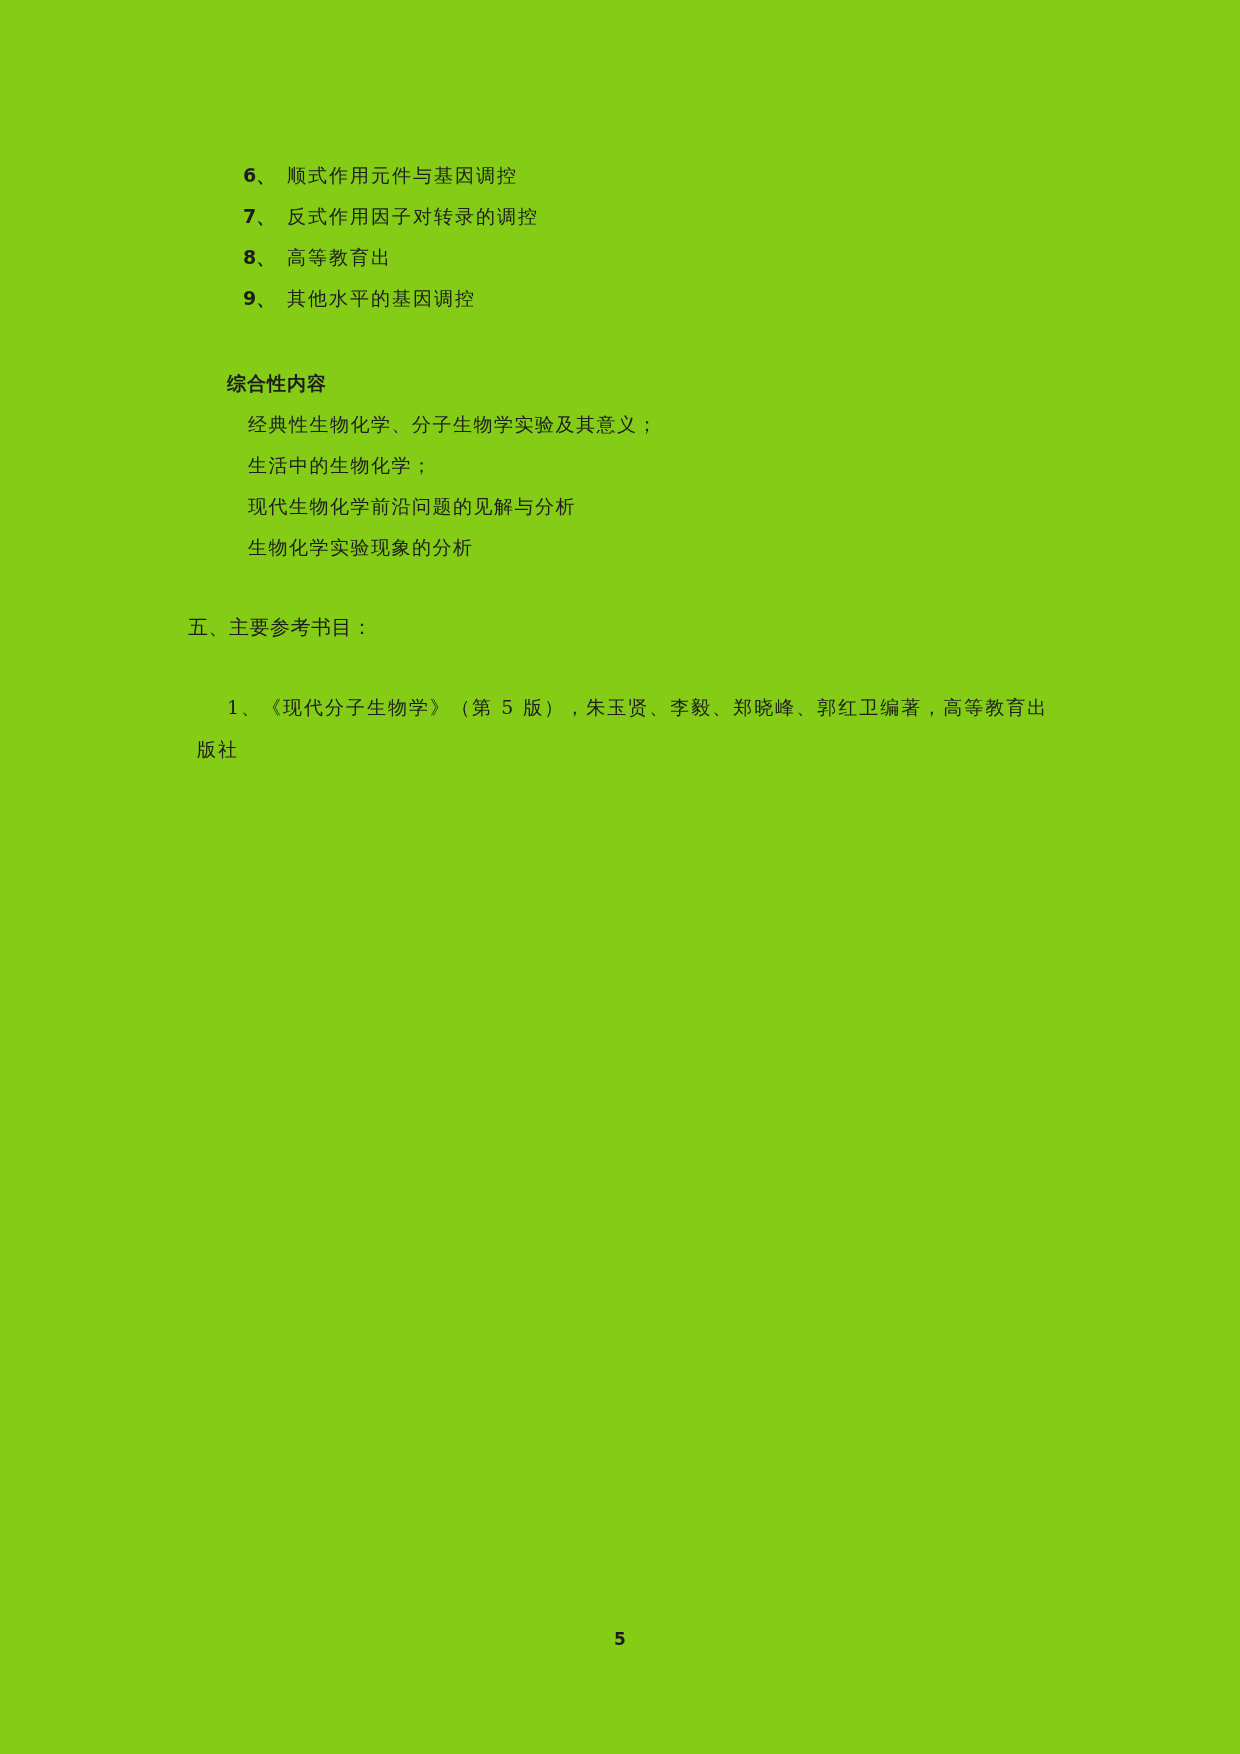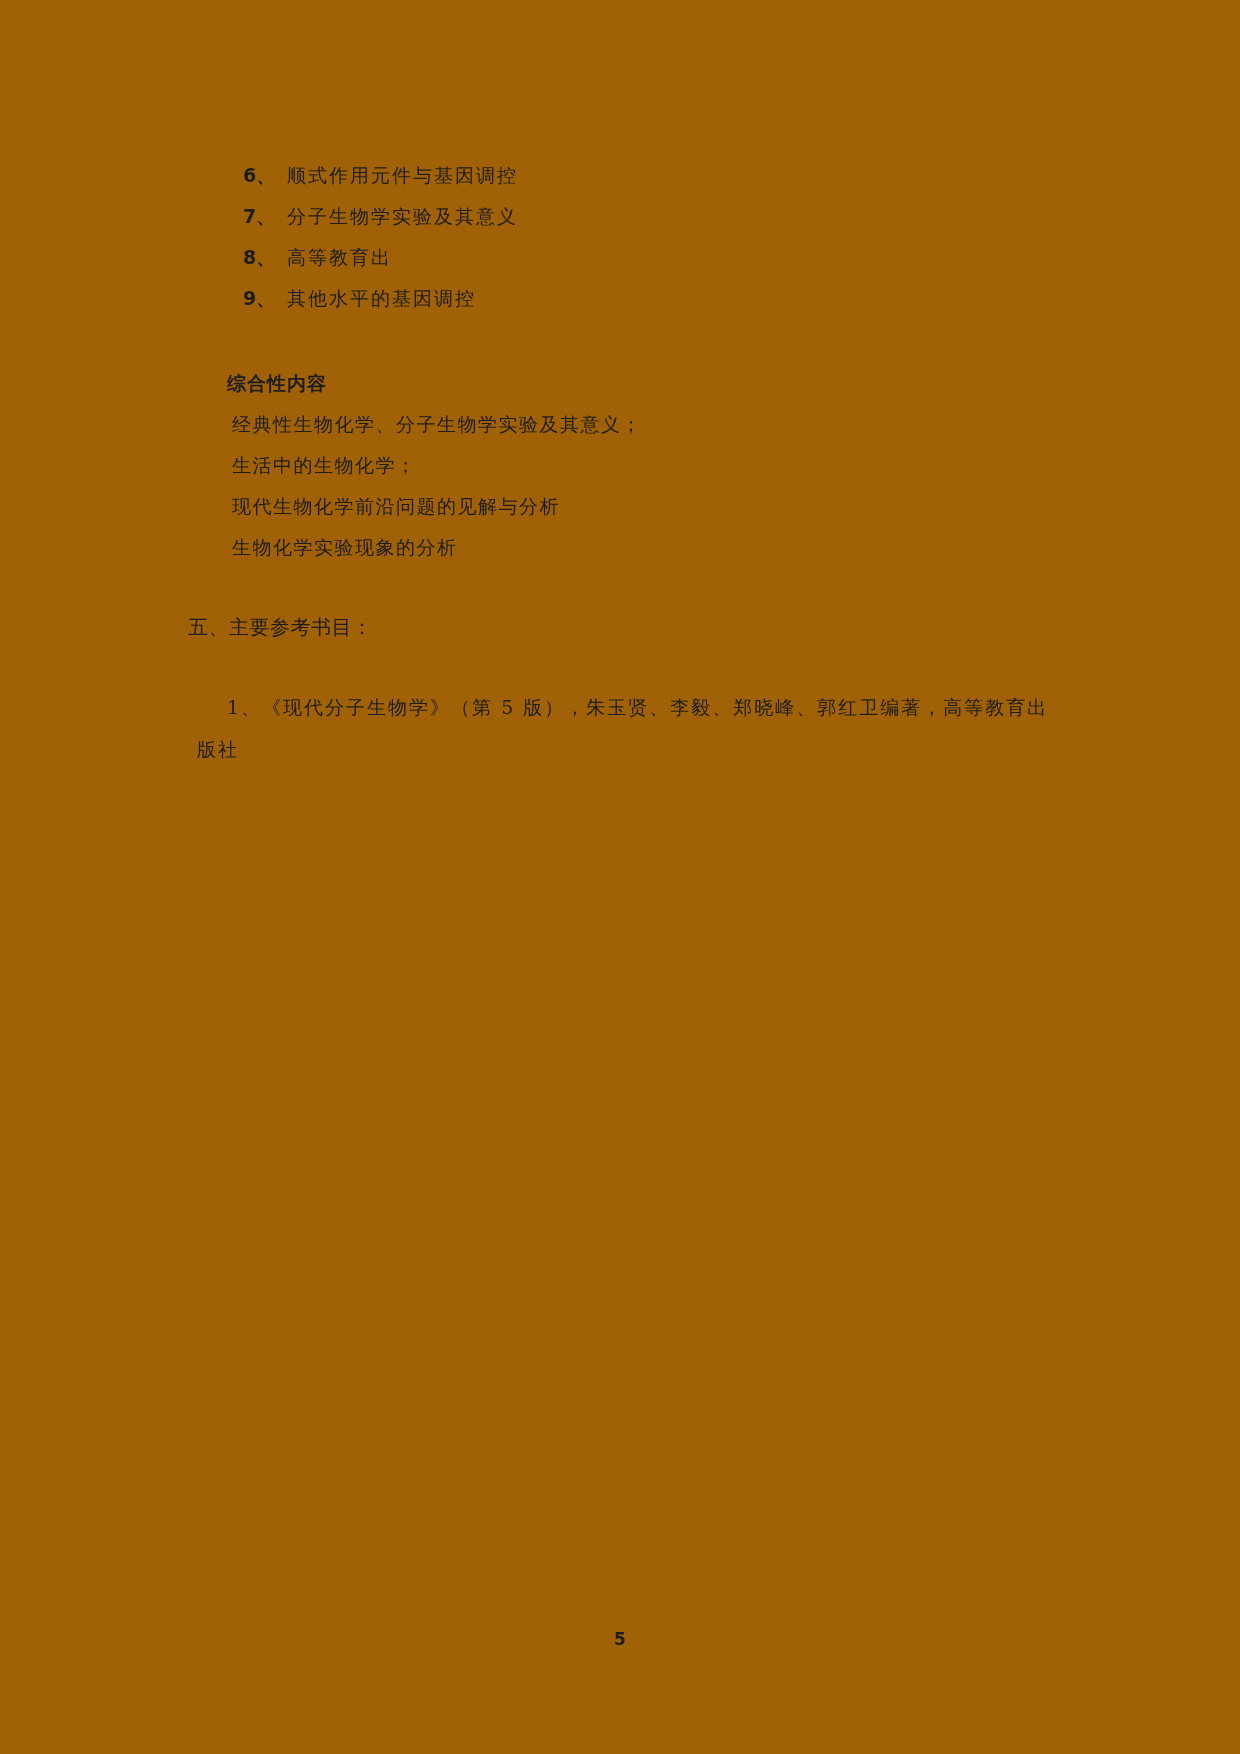--- a/index.html
+++ b/index.html
@@ -1,21 +1,21 @@
 <!DOCTYPE html>
 <html><head>
 <meta charset="utf-8">
 <style>
   * { margin: 0; padding: 0; box-sizing: border-box; }
   html, body { background: #ffffff; }
   .page {
     position: relative;
     width: 1240px;
     height: 1754px;
-    background: #a16207;
+    background: #84cc16;
     color: #1d1d1d;
     font-family: "DejaVu Serif", "Liberation Serif", serif;
     overflow: hidden;
   }
 
   
   .outline {
     position: absolute;
     left: 243px;
     top: 155px;
@@ -41,21 +41,21 @@
     left: 227px;
     top: 371px;
     font-size: 19px;
     font-weight: 700;
     letter-spacing: 1px;
     font-family: Liberation Mono, monospace;
     white-space: nowrap;
   }
   .comp-lines {
     position: absolute;
-    left: 232px;
+    left: 248px;
     top: 404px;
   }
   .comp-line {
     height: 41px;
     line-height: 41px;
     font-size: 19px;
     letter-spacing: 1.5px;
     white-space: nowrap;
   }
 
@@ -95,21 +95,21 @@
 </head>
 <body>
 
 <div class="page">
 
   <div class="outline">
     <div class="outline-item">
       <span class="num">6、</span><span>顺式作用元件与基因调控</span>
     </div>
     <div class="outline-item">
-      <span class="num">7、</span><span>分子生物学实验及其意义</span>
+      <span class="num">7、</span><span>反式作用因子对转录的调控</span>
     </div>
     <div class="outline-item">
       <span class="num">8、</span><span>高等教育出</span>
     </div>
     <div class="outline-item">
       <span class="num">9、</span><span>其他水平的基因调控</span>
     </div>
   </div>
 
   <div class="comp-heading">综合性内容</div>

